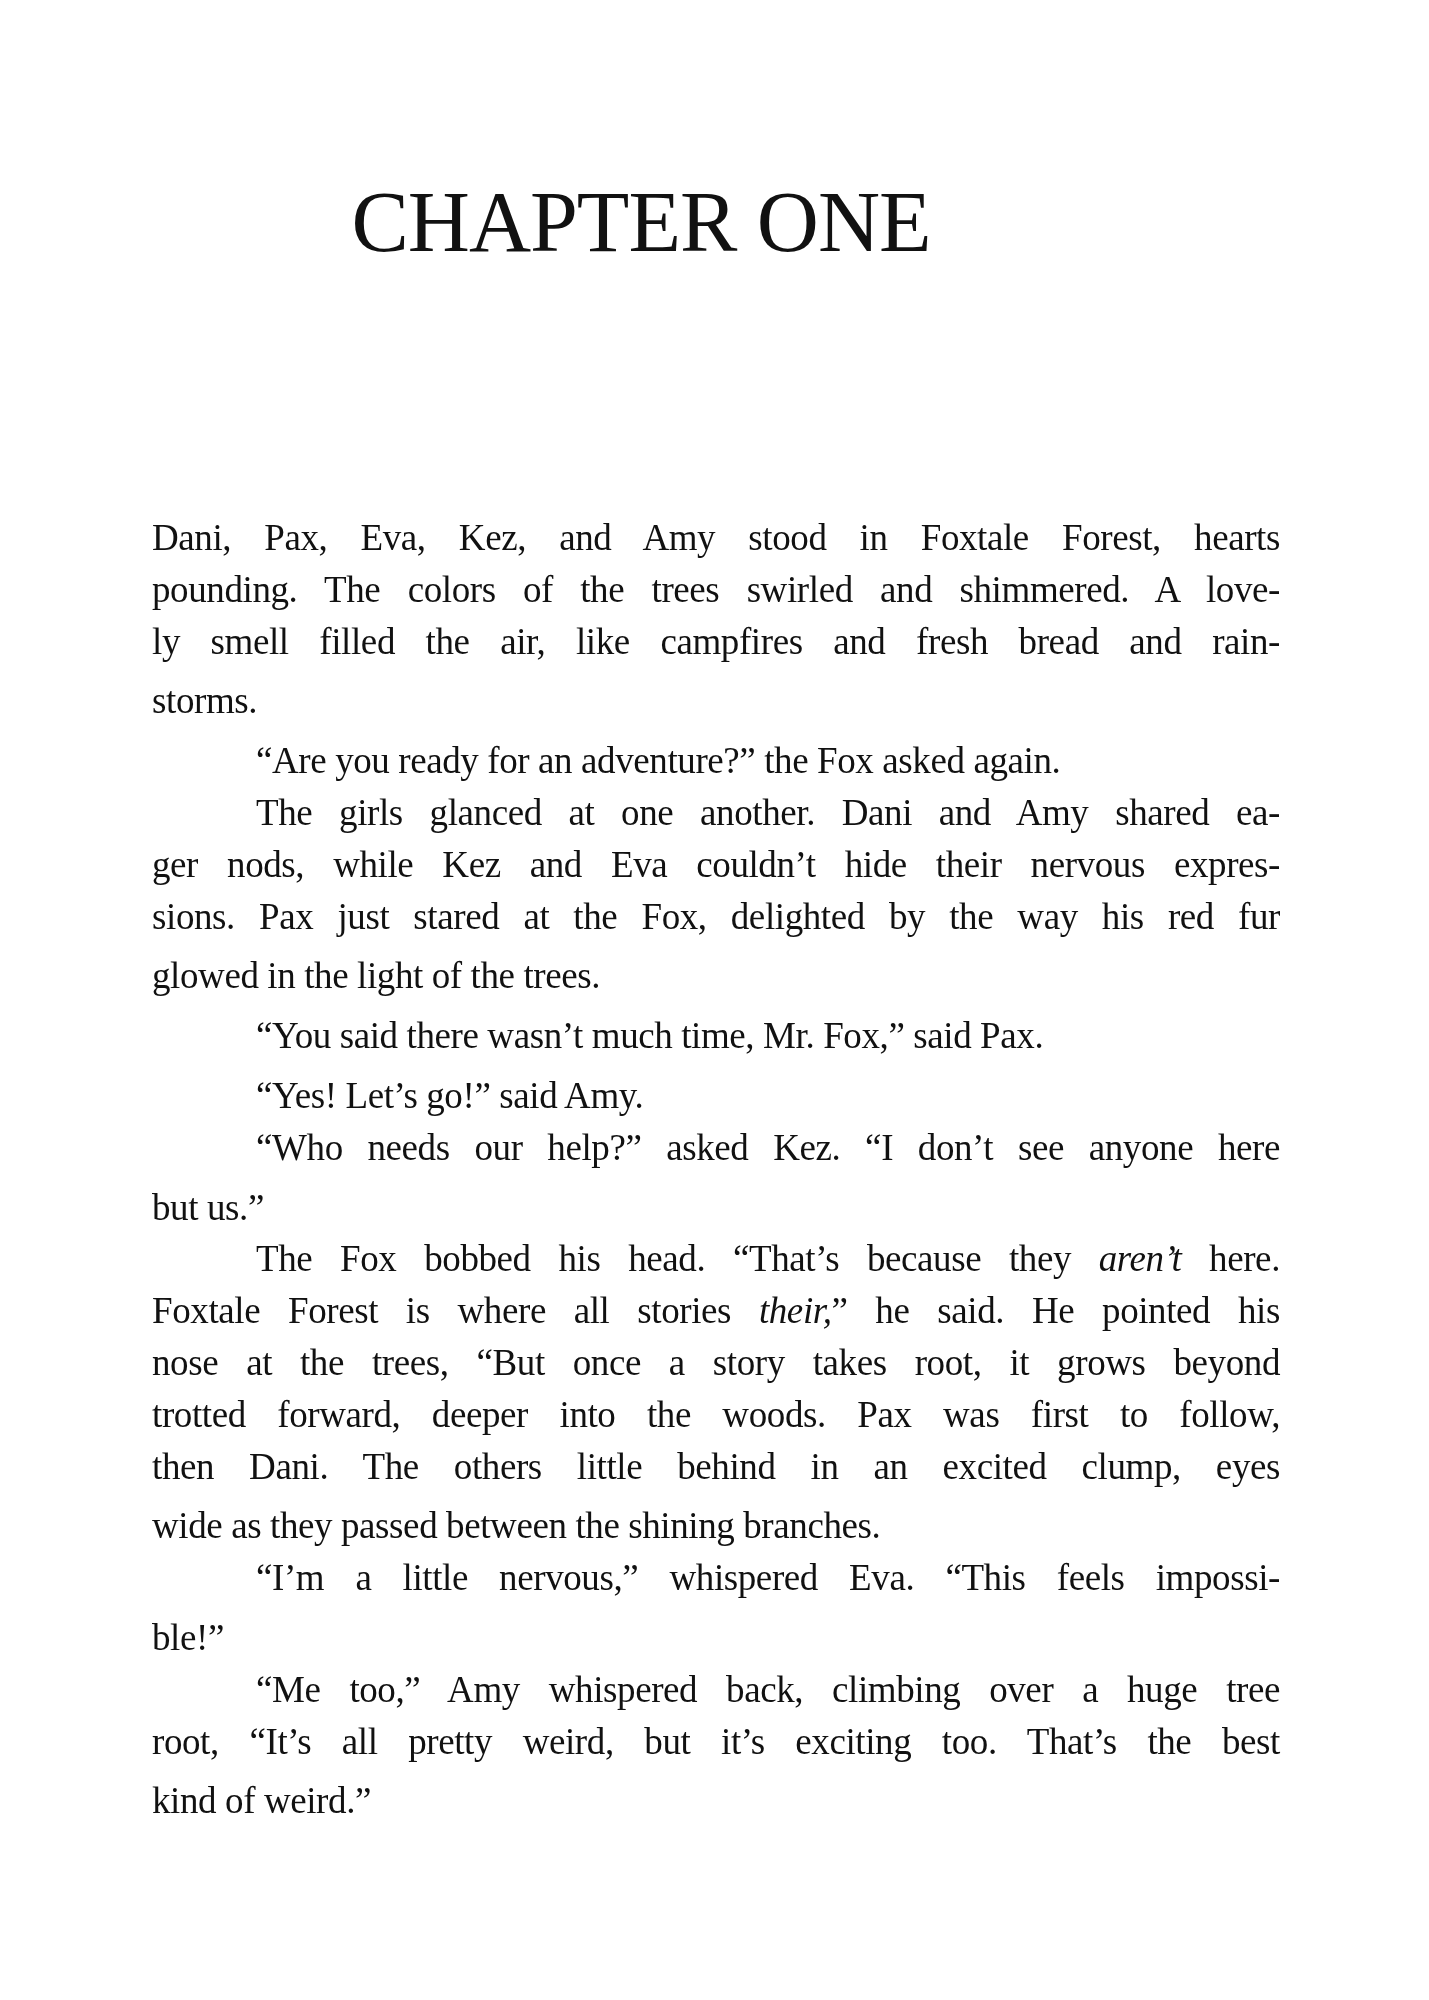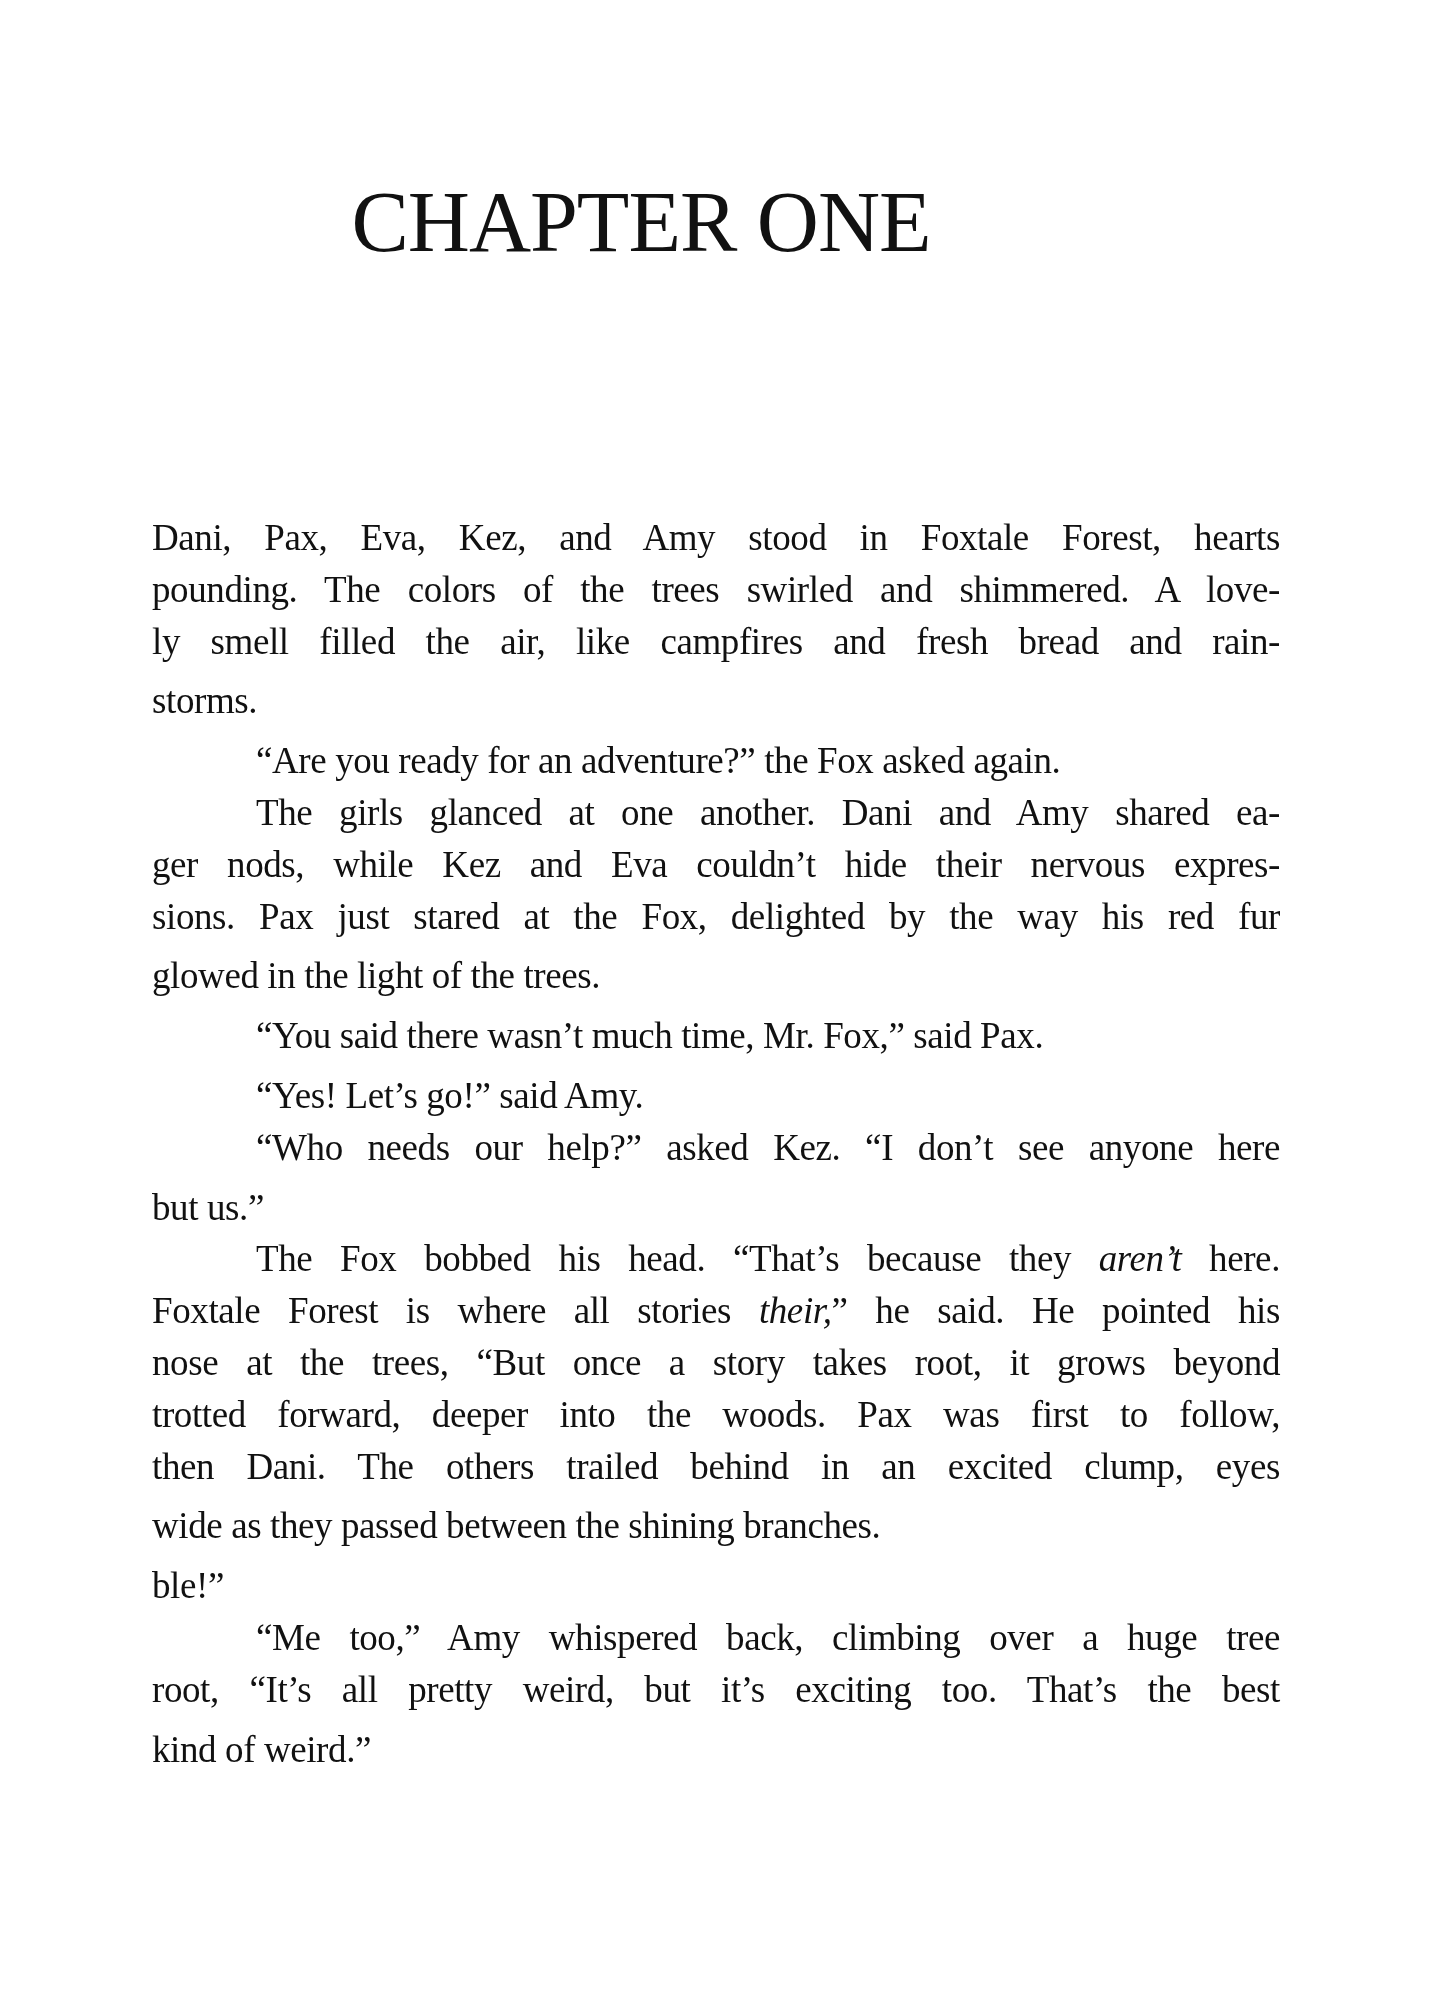--- a/index.html
+++ b/index.html
@@ -109,25 +109,26 @@
     </p>
 
     <p class="first">
       <span class="line indent"><span>The Fox bobbed his head. “That’s because they </span><em>aren’t</em><span> here.</span></span>
       <span class="line"><span>Foxtale Forest is where all stories </span><em>their,</em><span>” he said. He pointed his</span></span>
       <span class="line">nose at the trees, “But once a story takes root, it grows beyond</span>
     </p>
 
     <p class="first">
       <span class="line">trotted forward, deeper into the woods. Pax was first to follow,</span>
-      <span class="line">then Dani. The others trailed behind in an excited clump, eyes</span>
+      <span class="line">then Dani. The others little behind in an excited clump, eyes</span>
       <span class="line last">wide as they passed between the shining branches.</span>
     </p>
 
     <p class="first">
+      <span class="line indent">“I’m a little nervous,” whispered Eva. “This feels impossi-</span>
       <span class="line last">ble!”</span>
     </p>
 
     <p class="first">
       <span class="line indent">“Me too,” Amy whispered back, climbing over a huge tree</span>
       <span class="line">root, “It’s all pretty weird, but it’s exciting too. That’s the best</span>
       <span class="line last">kind of weird.”</span>
     </p>
 
   </div>

